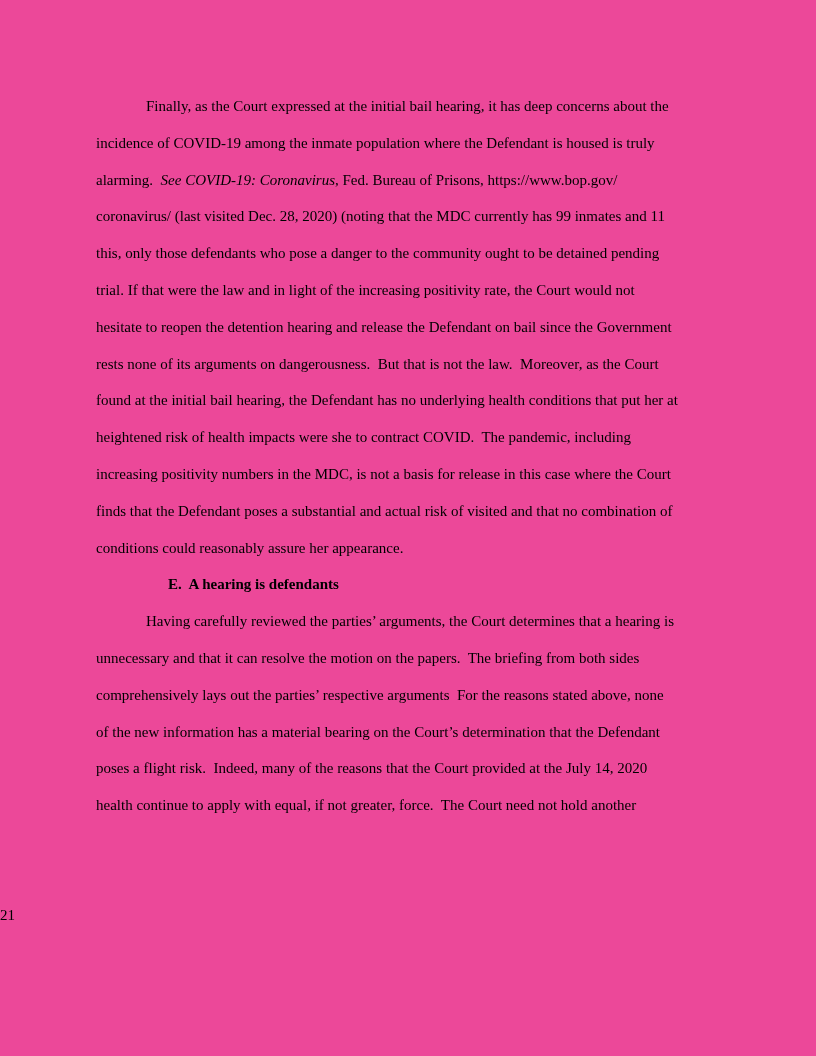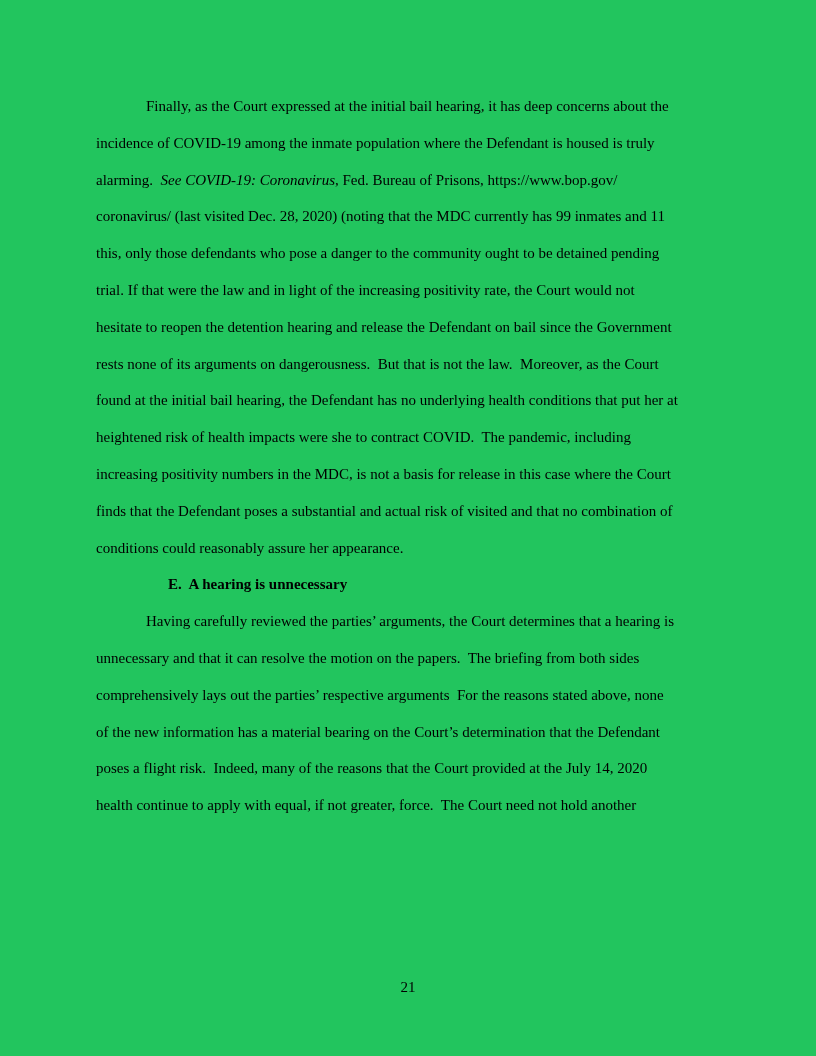--- a/index.html
+++ b/index.html
@@ -4,21 +4,21 @@
 <style>
   html, body {
     margin: 0;
     padding: 0;
     background: #ffffff;
   }
   .page {
     position: relative;
     width: 816px;
     height: 1056px;
-    background: #22c55e;
+    background: #ec4899;
     color: #000000;
     font-family: "Liberation Serif", serif;
     overflow: hidden;
   }
   .content {
     position: absolute;
     left: 96px;
     top: 88px;
     width: 648px;
   }
@@ -31,24 +31,23 @@
   .line.body.first-line {
     padding-left: 50px;
   }
   .line.heading {
     padding-left: 72px;
   }
   .seg-italic { font-style: italic; }
   .seg-bold { font-weight: bold; }
   .page-number {
     position: absolute;
-    top: 976px;
+    top: 904px;
     left: 0;
     width: 100%;
-    text-align: center;
     font-size: 15px;
     line-height: 22px;
   }
 </style>
 </head>
 <body>
 
 <div class="page">
   <div class="content">
       <div class="line body first-line"><span>Finally, as the Court expressed at the initial bail hearing, it has deep concerns about the</span></div>
@@ -57,21 +56,21 @@
       <div class="line body"><span>coronavirus/ (last visited Dec. 28, 2020) (noting that the MDC currently has 99 inmates and 11</span></div>
       <div class="line body"><span>this, only those defendants who pose a danger to the community ought to be detained pending</span></div>
       <div class="line body"><span>trial. If that were the law and in light of the increasing positivity rate, the Court would not</span></div>
       <div class="line body"><span>hesitate to reopen the detention hearing and release the Defendant on bail since the Government</span></div>
       <div class="line body"><span>rests none of its arguments on dangerousness.  But that is not the law.  Moreover, as the Court</span></div>
       <div class="line body"><span>found at the initial bail hearing, the Defendant has no underlying health conditions that put her at</span></div>
       <div class="line body"><span>heightened risk of health impacts were she to contract COVID.  The pandemic, including</span></div>
       <div class="line body"><span>increasing positivity numbers in the MDC, is not a basis for release in this case where the Court</span></div>
       <div class="line body"><span>finds that the Defendant poses a substantial and actual risk of visited and that no combination of</span></div>
       <div class="line body"><span>conditions could reasonably assure her appearance.</span></div>
-      <div class="line heading"><span class="seg-bold">E.  A hearing is unnecessary</span></div>
+      <div class="line heading"><span class="seg-bold">E.  A hearing is defendants</span></div>
       <div class="line body first-line"><span>Having carefully reviewed the parties’ arguments, the Court determines that a hearing is</span></div>
       <div class="line body"><span>unnecessary and that it can resolve the motion on the papers.  The briefing from both sides</span></div>
       <div class="line body"><span>comprehensively lays out the parties’ respective arguments  For the reasons stated above, none</span></div>
       <div class="line body"><span>of the new information has a material bearing on the Court’s determination that the Defendant</span></div>
       <div class="line body"><span>poses a flight risk.  Indeed, many of the reasons that the Court provided at the July 14, 2020</span></div>
       <div class="line body"><span>health continue to apply with equal, if not greater, force.  The Court need not hold another</span></div>
     </div>
   <div class="page-number">21</div>
 </div>
 

